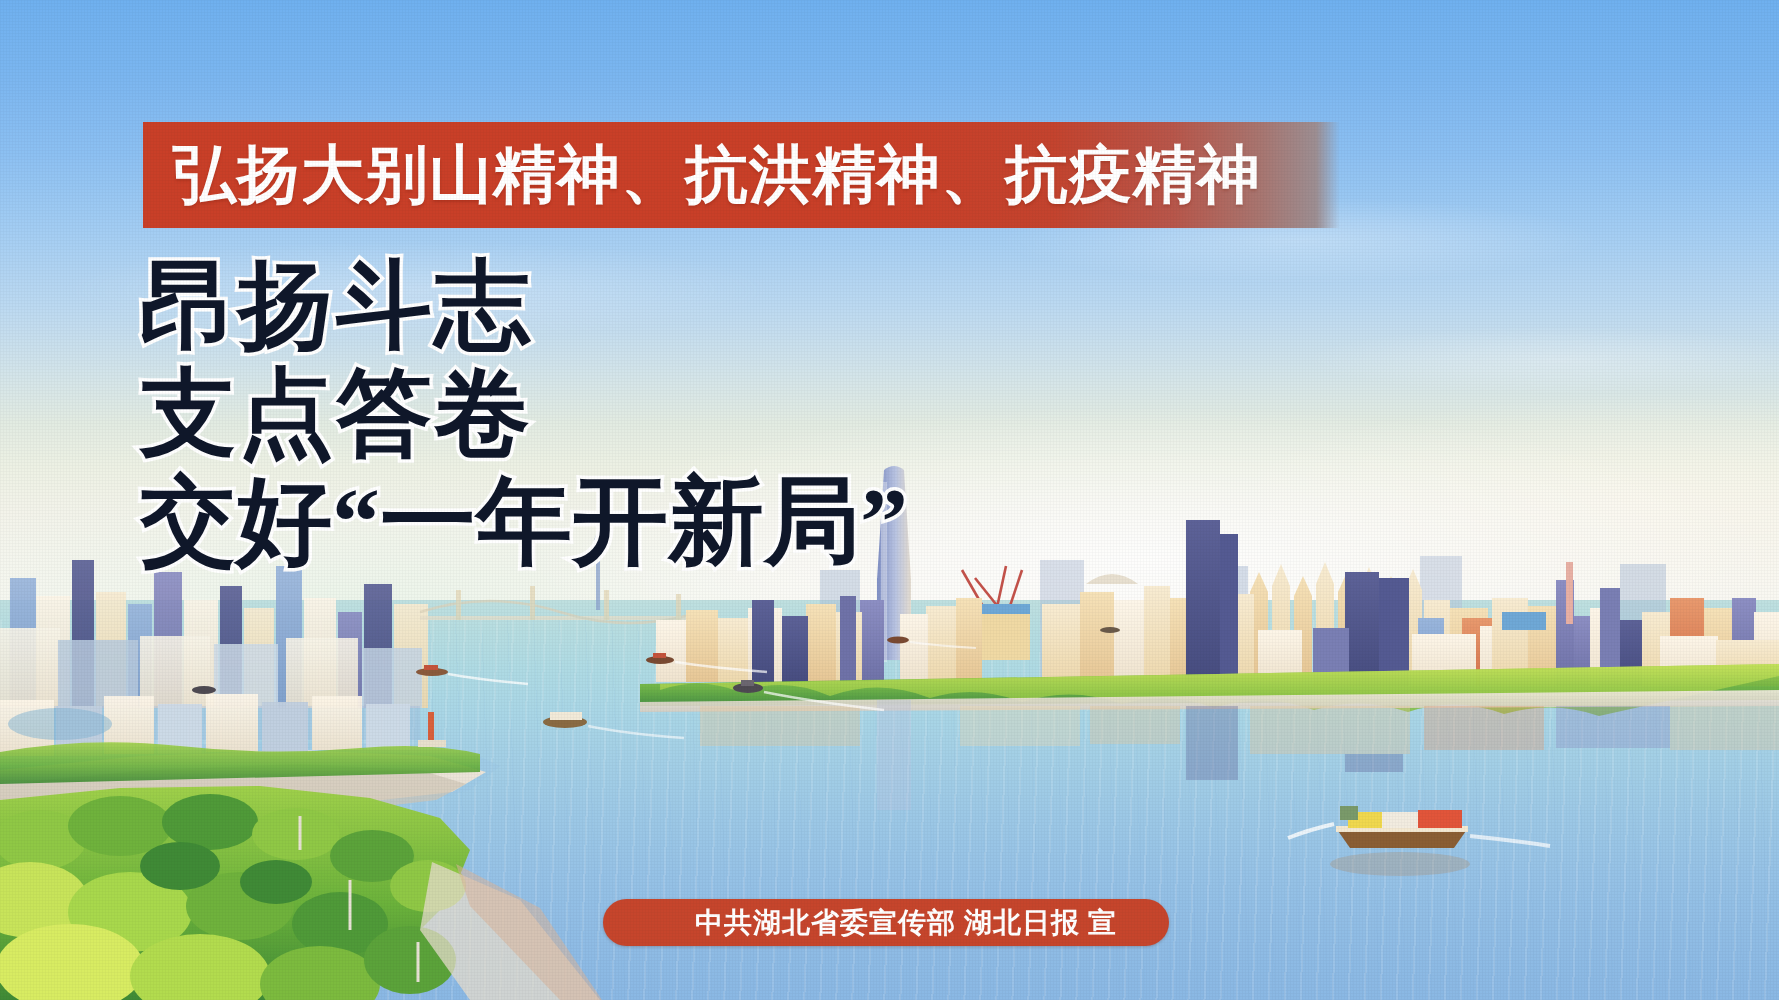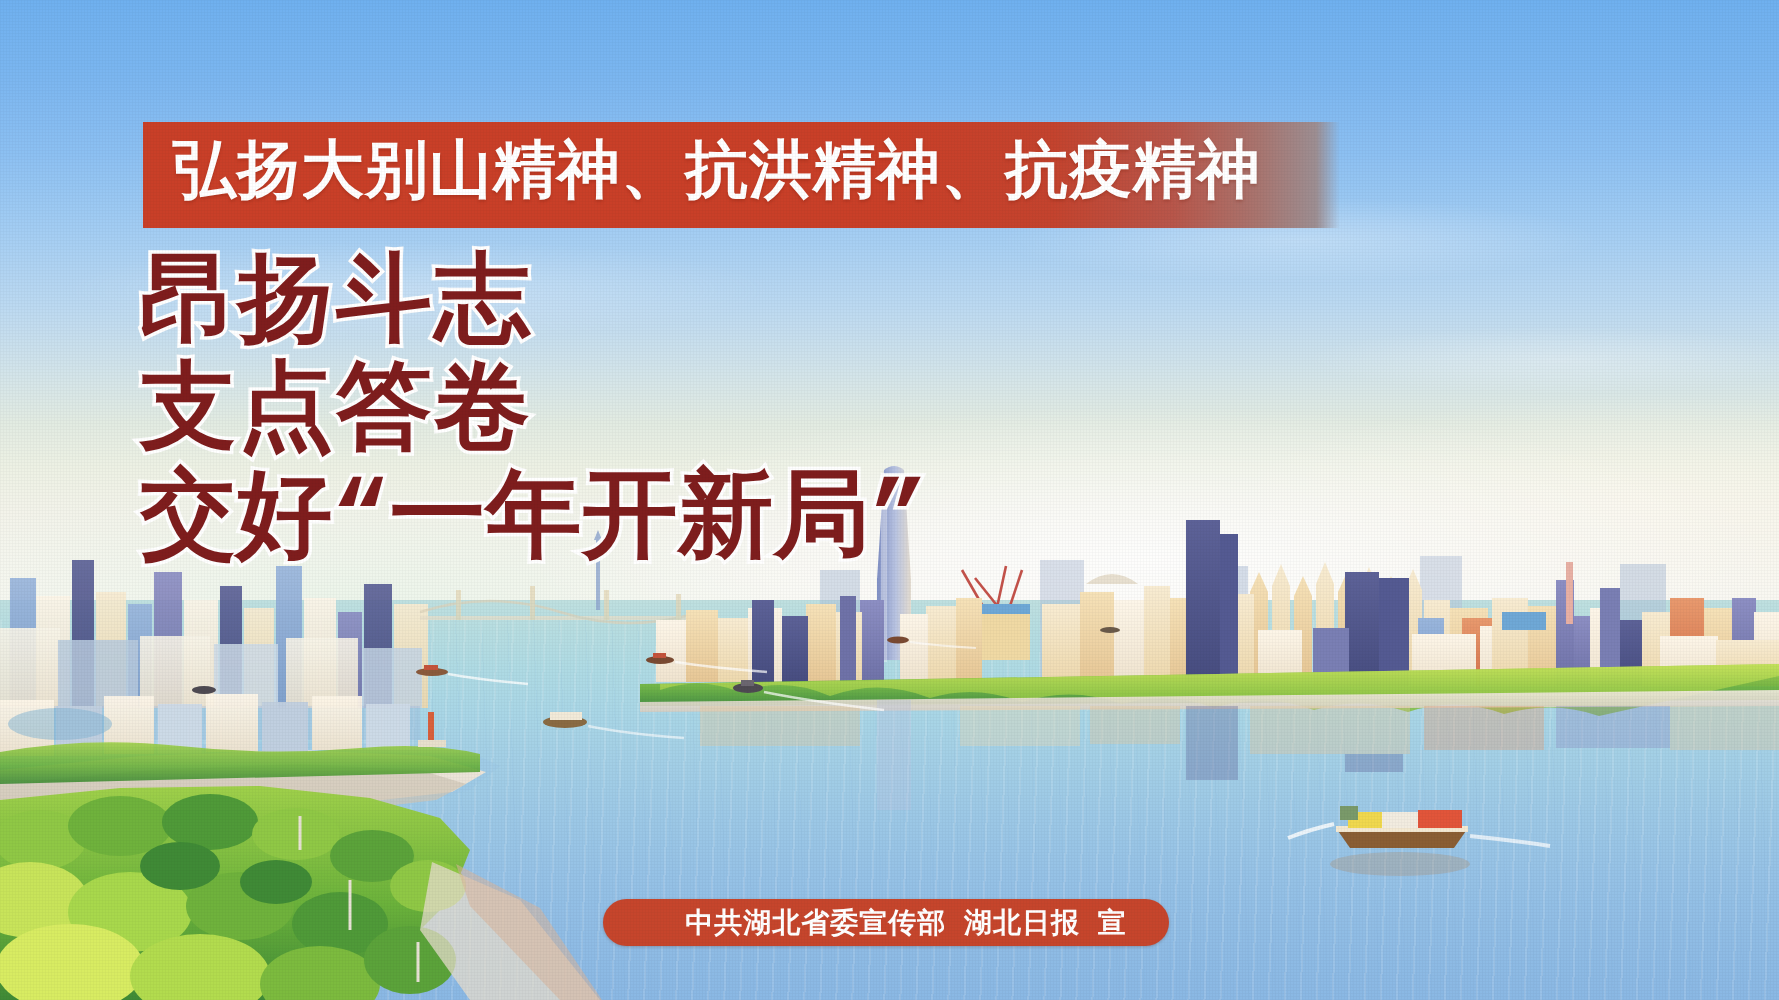--- a/index.html
+++ b/index.html
@@ -3,21 +3,21 @@
 <meta charset="utf-8">
 <title>Poster</title>
 <style>
   html,body{margin:0;padding:0;background:#000;}
   *{box-sizing:border-box;}
 
   #poster{
     position:relative;
     width:1779px;height:1000px;
     overflow:hidden;
-    font-family:Liberation Mono, monospace;
+    font-family:Liberation Serif, serif;
     background:#7ab5f0;
   }
 
   
   .sky{
     position:absolute;left:0;top:0;width:1779px;height:640px;
     background:
       linear-gradient(180deg,
         #6fb0ef 0%,
         #7bb6f0 12%,
@@ -96,21 +96,21 @@
   .banner-text{
     position:absolute;left:173px;top:133px;
     font-size:63px;line-height:84px;font-weight:bold;color:#ffffff;
     letter-spacing:1px;white-space:nowrap;
     text-shadow:0 2px 3px rgba(120,30,10,.28);
   }
 
   
   .headline{
     position:absolute;left:140px;top:252px;
-    font-weight:bold;color:#7f1d1d;
+    font-weight:bold;color:#0f172a;
     font-size:96px;line-height:108px;letter-spacing:2px;
     white-space:nowrap;
     -webkit-text-stroke:7px #ffffff;
     paint-order:stroke fill;
     text-shadow:0 0 2px rgba(255,255,255,.9);
   }
   .headline .ln{display:block;}
   .headline .ln2{letter-spacing:0px;}
 
   

